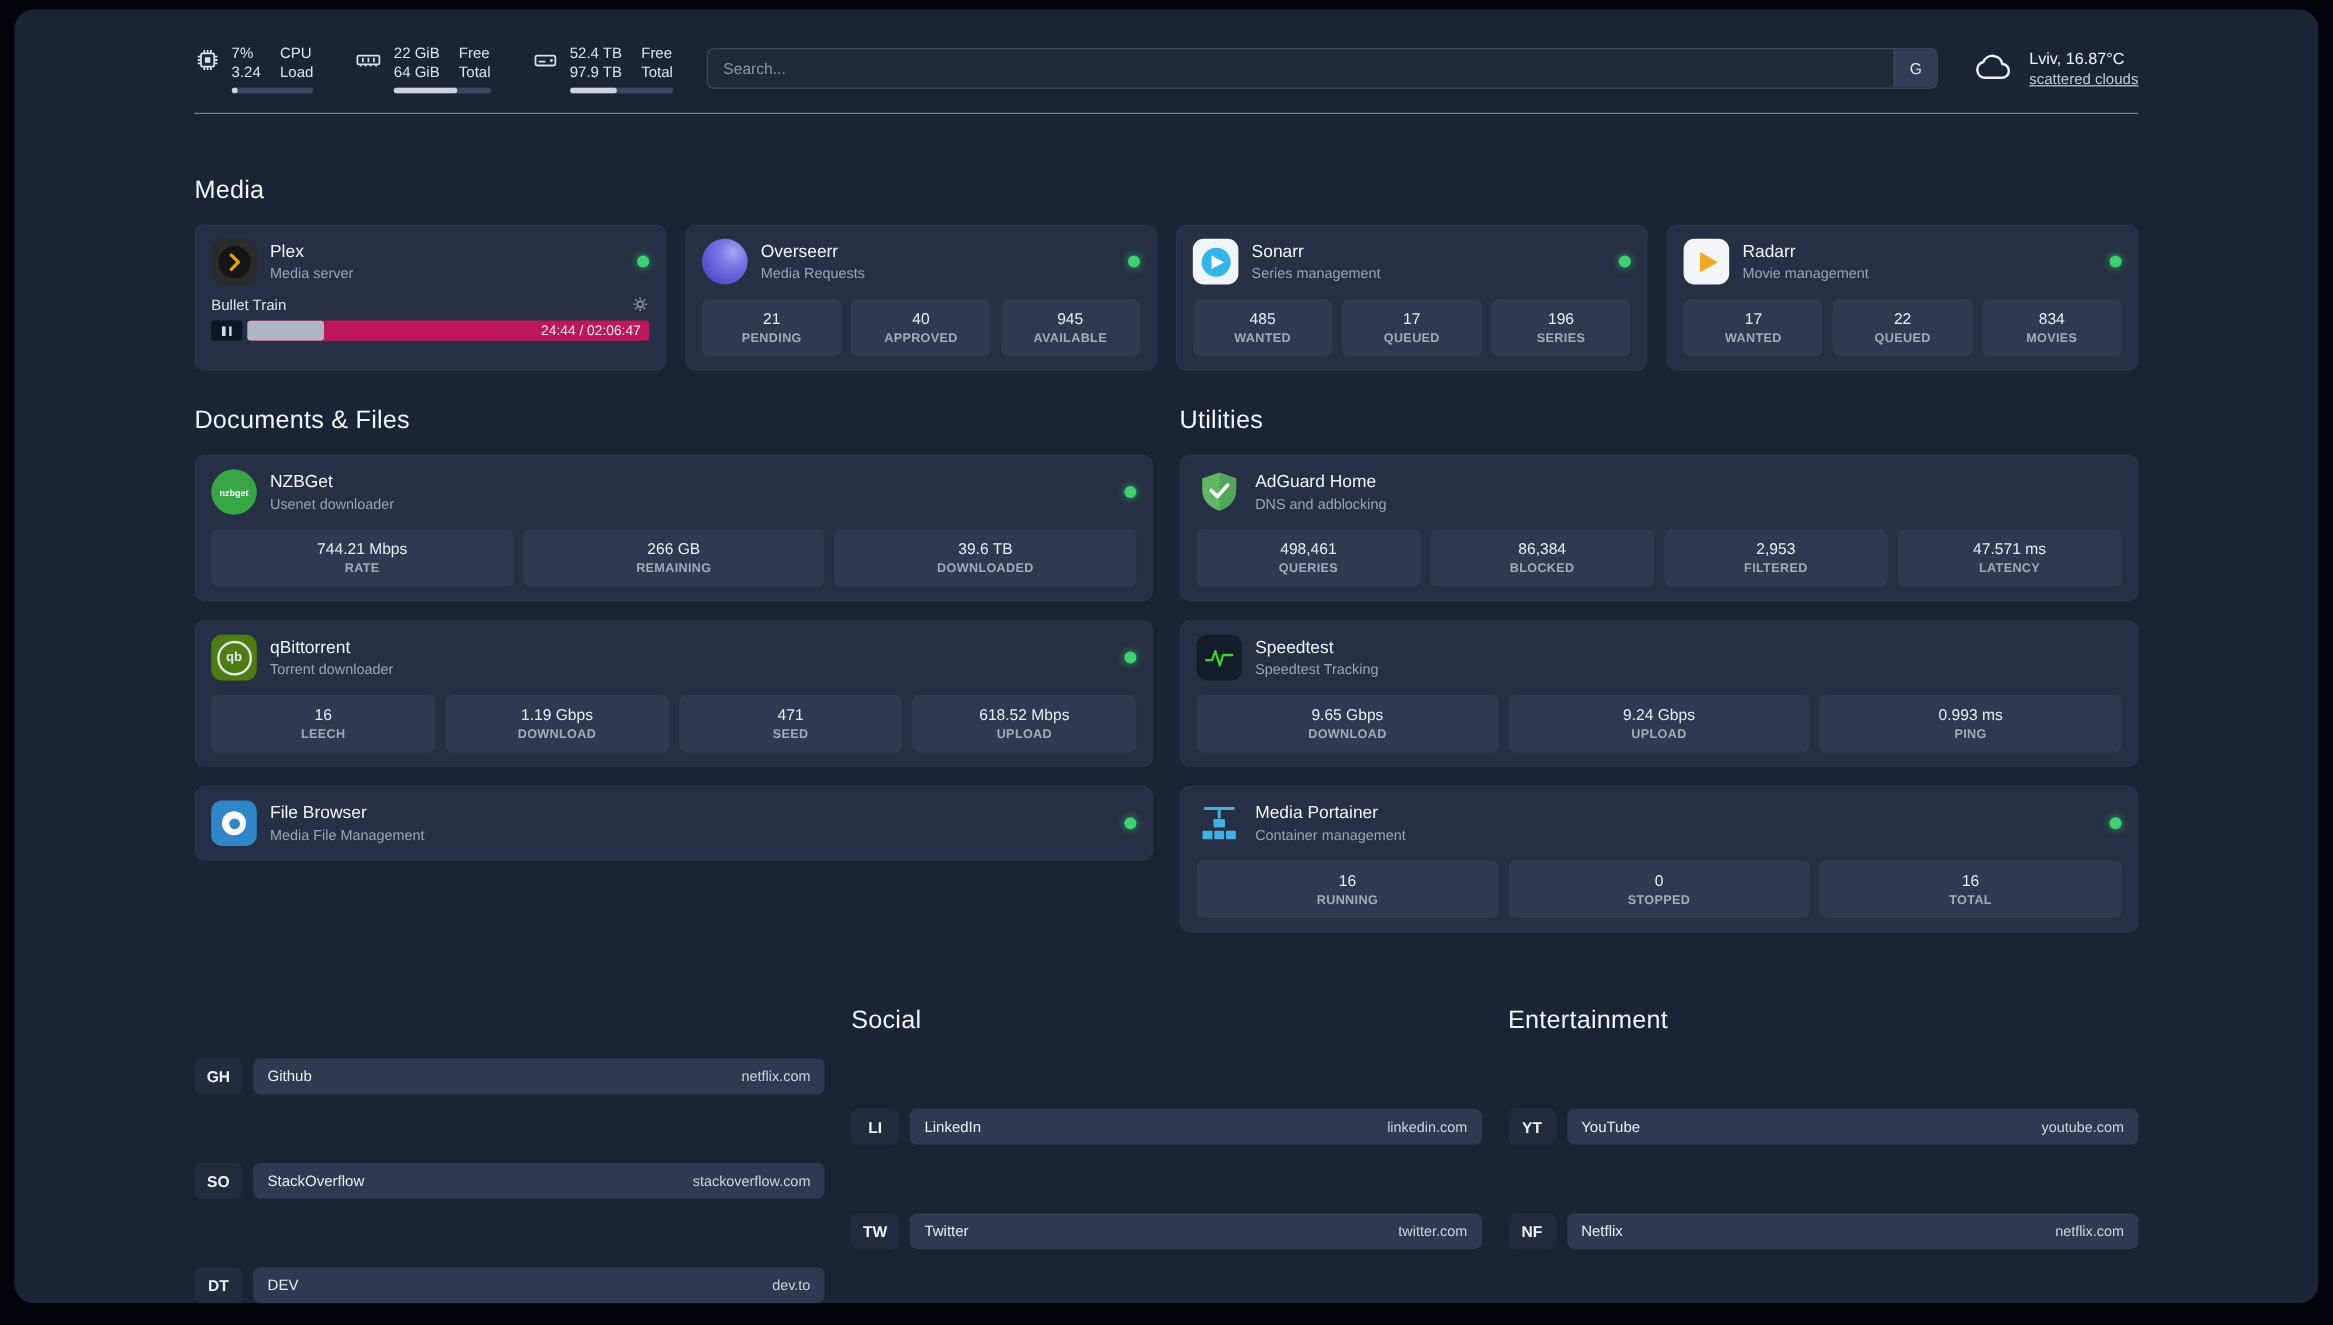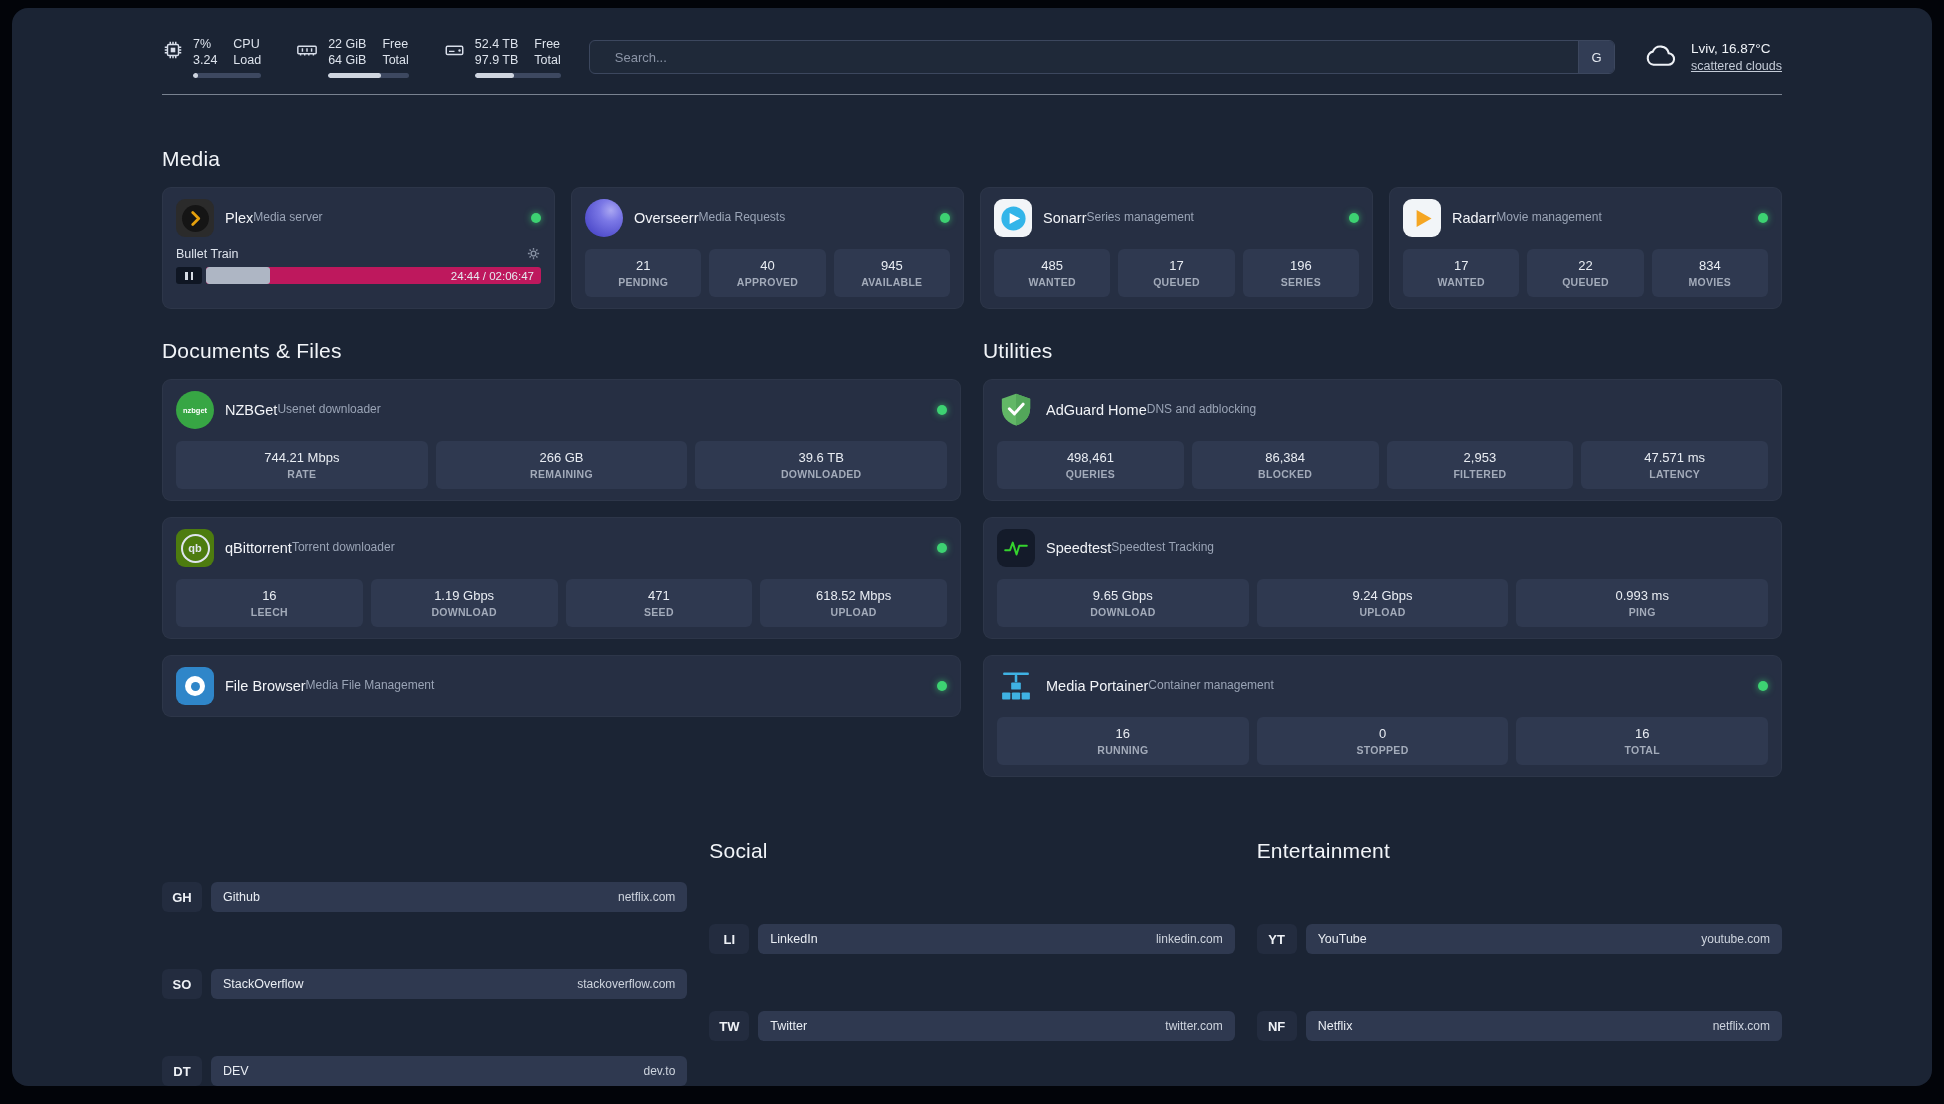--- a/index.html
+++ b/index.html
@@ -17,21 +17,21 @@
   .topbar { display: flex; align-items: center; }
   .metrics { display: flex; gap: 34px; align-items: center; }
   .metric { display: flex; align-items: flex-start; gap: 9px; }
   .m-icon { margin-top: 3px; display: flex; }
   .m-text { display: flex; gap: 16px; }
   .m-col { display: flex; flex-direction: column; font-size: 12.5px; line-height: 16px; color: #dde3ec; }
   .m-bar { margin-top: 5px; height: 5px; width: 100%; background: #3d4860; border-radius: 3px; overflow: hidden; }
   .m-fill { display: block; height: 100%; background: #cfd5df; border-radius: 3px; }
 
   .searchwrap { flex: 1; margin: 0 28px; height: 34px; background: #1f2939; border: 1px solid #3c475e;
-                border-radius: 6px; display: flex; align-items: stretch; overflow: hidden; padding-left: 12px; }
+                border-radius: 6px; display: flex; align-items: stretch; overflow: hidden; }
   .search { flex: 1; background: transparent; border: 0; outline: none; color: #e7ebf2;
             font-size: 13px; padding: 0 13px; font-family: inherit; }
   .search::placeholder { color: #8b94a6; }
   .gbtn { width: 36px; border: 0; border-left: 1px solid #3c475e; background: #323d55; color: #e2e7ef;
           font-size: 13px; cursor: pointer; font-family: inherit; }
 
   .weather { display: flex; align-items: center; gap: 10px; }
   .w-text { display: flex; flex-direction: column; }
   .w-loc { font-size: 13.5px; color: #f0f3f8; line-height: 18px; }
   .w-cond { font-size: 12.5px; color: #c4cbd7; line-height: 16px; text-decoration: underline; }
@@ -45,21 +45,21 @@
   .col-title { margin-bottom: 16px; }
   .col-cards { display: flex; flex-direction: column; gap: 16px; }
 
   
   .media-grid { display: grid; grid-template-columns: repeat(4, 1fr); gap: 16px; }
   .card { background: #262f43; border: 1px solid rgba(255,255,255,.035); border-radius: 9px;
           padding: 11px 13px; cursor: pointer; }
   .app-header { display: flex; align-items: center; gap: 11px; }
   .app-icon { width: 38px; height: 38px; border-radius: 9px; flex: none;
               display: flex; align-items: center; justify-content: center; }
-  .app-meta { display: flex; }
+  .app-meta { display: flex; flex-direction: column; }
   .app-name { font-size: 14.5px; color: #f2f4f8; line-height: 19px; }
   .app-sub { font-size: 12px; color: #9aa4b6; line-height: 16px; }
   .dot { width: 10px; height: 10px; border-radius: 50%; background: #3dd272;
          box-shadow: 0 0 7px rgba(61,210,114,.75); margin-left: auto; flex: none; }
 
   .stat-row { display: flex; gap: 8px; margin-top: 12px; }
   .stat { flex: 1; background: #2f3950; border-radius: 6px; padding: 8px 4px 7px; text-align: center; }
   .stat-value { font-size: 13px; color: #e9edf3; line-height: 17px; }
   .stat-label { font-size: 10.5px; font-weight: 700; color: #a3abba; letter-spacing: .3px; line-height: 15px; margin-top: 1px; }
 

